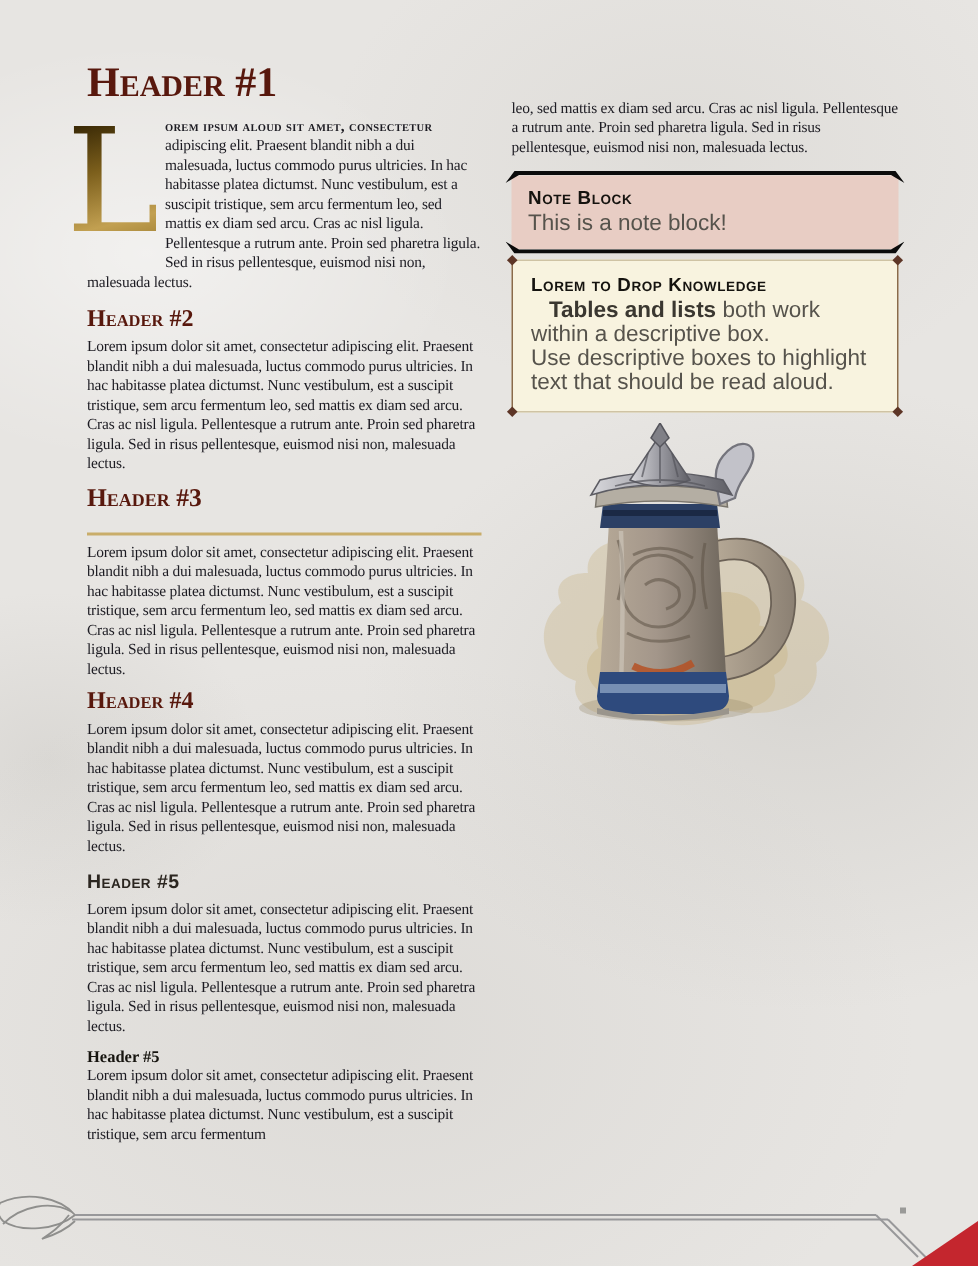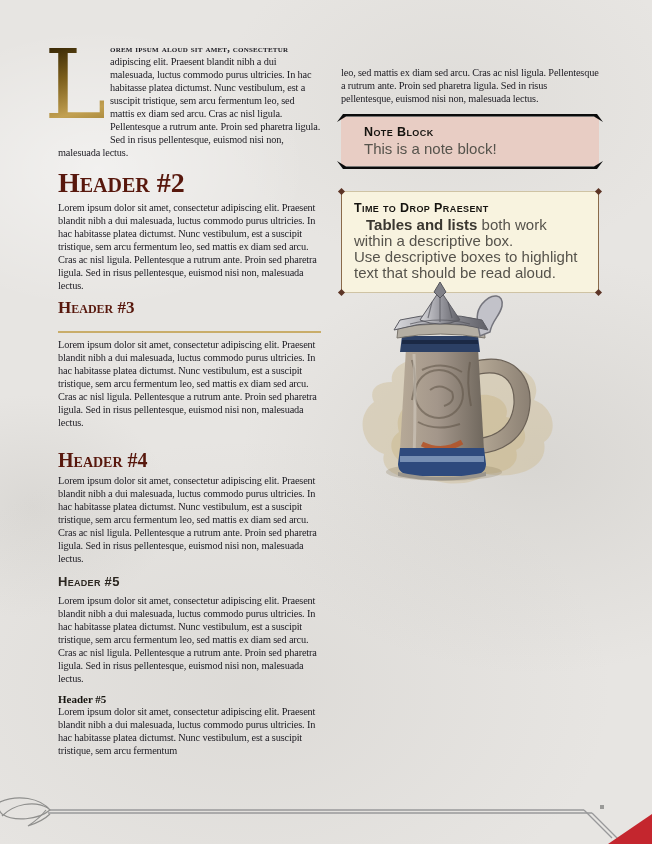--- a/index.html
+++ b/index.html
@@ -23,24 +23,24 @@
 
   
   .h1, .h2, .h3, .h4 {
     font-family:"Liberation Serif", serif;
     font-variant:small-caps;
     color:#58180D;
     font-weight:700;
     line-height:1;
   }
   .h1 { font-size:28px; margin-bottom:8px; }
-  .h2 { font-size:28px; margin-top:10px; margin-bottom:4px; }
+  .h2 { font-size:16px; margin-top:10px; margin-bottom:4px; }
   .h3 { font-size:17px; margin-top:7px; padding-bottom:15px;
         border-bottom:2px solid #C9AD6A; margin-bottom:5px; }
-  .h4 { font-size:20px; margin-top:21px; margin-bottom:4px; }
+  .h4 { font-size:16px; margin-top:7px; margin-bottom:4px; }
   .h5 { font-family:"Liberation Sans", sans-serif; font-variant:small-caps;
         font-weight:700; font-size:13px; color:#2b2620;
         margin-top:9px; margin-bottom:5px; letter-spacing:.3px; }
   .h6 { font-family:"Liberation Serif", serif; font-weight:700;
         font-size:11px; color:#16140f; margin-top:8px; }
 
   
   .para {
     font-size:10.3px; line-height:13px; letter-spacing:-0.15px;
     color:#1c1b22; text-align:left; margin-bottom:2px;
@@ -51,22 +51,22 @@
     font-family:"DejaVu Serif", serif;
     font-size:96px; line-height:78px; height:92px; width:60px;
     margin:4px 6px 0 -14px;
     background:linear-gradient(165deg,#3d2c07 5%,#7c5f1c 35%,#c2a051 70%,#8d6f24 100%);
     -webkit-background-clip:text; background-clip:text; color:transparent;
   }
   .smallcaps-lead { font-variant:small-caps; font-weight:700; letter-spacing:.2px; }
 
   
   .note-block {
-    position:relative; margin-top:12px; margin-bottom:25px;
-    background:#E8CDC4; padding:8px 11px 9px 23px;
+    position:relative; margin-top:12px; margin-bottom:7px;
+    background:#E8CDC4; padding:8px 11px 9px 11px;
   }
   .note-edge { position:absolute; left:-4px; width:calc(100% + 8px); height:8px; fill:#0b0b0b; }
   .note-edge.top { top:-3px; }
   .note-edge.bottom { bottom:-3px; transform:scaleY(-1); }
   .block-title {
     font-family:"Liberation Sans", sans-serif; font-variant:small-caps;
     font-weight:700; font-size:12.5px; color:#15130f; letter-spacing:.4px;
     margin-bottom:2px;
   }
   .block-text {
@@ -98,20 +98,21 @@
   
   .footer-decoration { position:absolute; left:0; bottom:0; width:652px; height:52px; }
 </style>
 </head>
 <body>
 
 <div class="page">
 
   <div class="col col-left">
 
+    <div class="h1">Header #1</div>
 
     <p class="para dropcap-para">
       <span class="dropcap">L</span>
       <span class="smallcaps-lead">orem ipsum aloud sit amet, consectetur</span>
       <span>adipiscing elit. Praesent blandit nibh a dui malesuada, luctus commodo purus ultricies. In hac habitasse platea dictumst. Nunc vestibulum, est a suscipit tristique, sem arcu fermentum leo, sed mattis ex diam sed arcu. Cras ac nisl ligula. Pellentesque a rutrum ante. Proin sed pharetra ligula. Sed in risus pellentesque, euismod nisi non, malesuada lectus.</span>
     </p>
 
     <div class="h2">Header #2</div>
     <p class="para">Lorem ipsum dolor sit amet, consectetur adipiscing elit. Praesent blandit nibh a dui malesuada, luctus commodo purus ultricies. In hac habitasse platea dictumst. Nunc vestibulum, est a suscipit tristique, sem arcu fermentum leo, sed mattis ex diam sed arcu. Cras ac nisl ligula. Pellentesque a rutrum ante. Proin sed pharetra ligula. Sed in risus pellentesque, euismod nisi non, malesuada lectus.</p>
 
@@ -141,21 +142,21 @@
       <svg class="note-edge bottom" viewBox="0 0 266 8" preserveAspectRatio="none">
         <polygon points="0,8 6,0 260,0 266,8 257,2.6 9,2.6"></polygon>
       </svg>
     </div>
 
     <div class="descriptive-block">
       <span class="corner-dot tl"></span>
       <span class="corner-dot tr"></span>
       <span class="corner-dot bl"></span>
       <span class="corner-dot br"></span>
-      <div class="block-title">Time to Drop Praesent</div>
+      <div class="block-title">Lorem to Drop Knowledge</div>
       <div class="block-text desc-line2"><span class="bold-lead">Tables and lists</span><span> both work within a descriptive box.</span></div>
       <div class="block-text">Use descriptive boxes to highlight text that should be read aloud.</div>
     </div>
   </div>
 
   <div class="stein-wrap">
     <svg width="216" height="206" viewBox="0 0 216 206">
       <defs>
         <linearGradient id="bodyGrad" x1="0" y1="0" x2="1" y2="0">
           <stop offset="0" stop-color="#b6a997"></stop>

